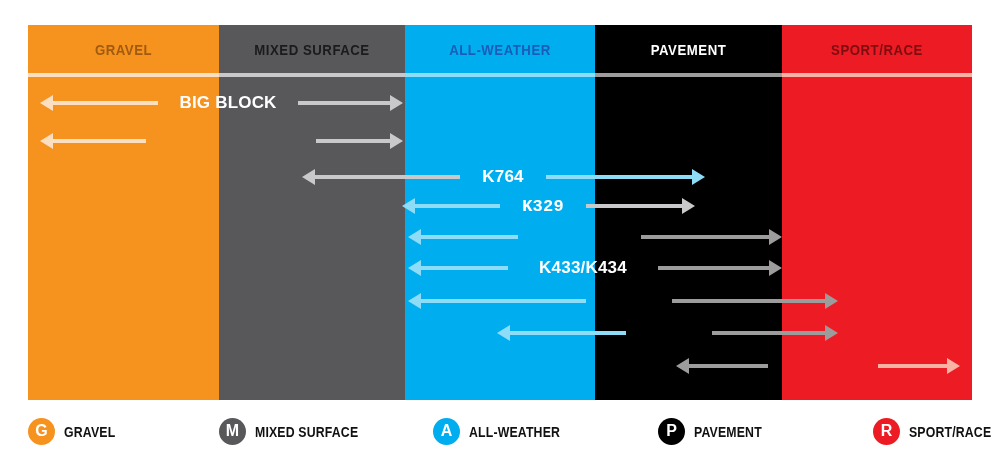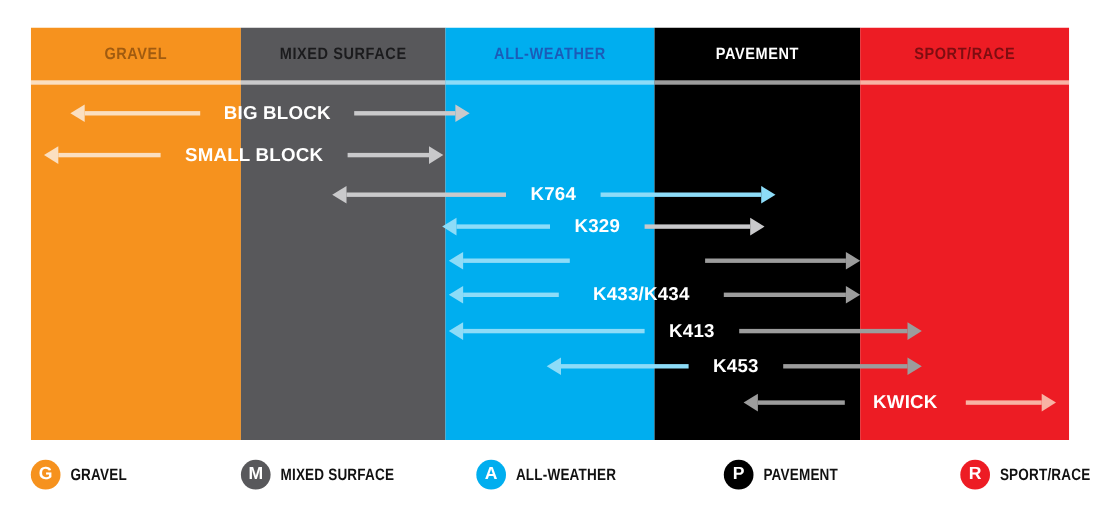--- a/index.html
+++ b/index.html
@@ -58,81 +58,77 @@
         <div class="hseg" style="left: 754px; width: 190px; background: rgb(248, 179, 164);"></div>
       </div>
     <div id="hdrs">
         <div class="hdr" style="left: 0px; width: 191px; color: rgb(160, 91, 16);">GRAVEL</div>
         <div class="hdr" style="left: 191px; width: 186px; color: rgb(27, 27, 29);">MIXED SURFACE</div>
         <div class="hdr" style="left: 377px; width: 190px; color: rgb(27, 92, 184);">ALL-WEATHER</div>
         <div class="hdr" style="left: 567px; width: 187px; color: rgb(255, 255, 255);">PAVEMENT</div>
         <div class="hdr" style="left: 754px; width: 190px; color: rgb(126, 13, 17);">SPORT/RACE</div>
       </div>
     <div id="rows">
-        <div class="row" style="top: 65px; margin-left: 24px;">
+        <div class="row" style="top: 65px;">
           <div class="head l" style="left: 12px; border-right-color: rgb(251, 223, 192);"></div>
           <div class="shaft" style="background: rgb(251, 223, 192); left: 25px; width: 105px;"></div>
           <div class="head r" style="left: 362px; border-left-color: rgb(201, 201, 203);"></div>
           <div class="shaft" style="background: rgb(201, 201, 203); left: 270px; width: 92px;"></div>
           <div class="rlabel" style="left: 130px; width: 140px;">BIG BLOCK</div>
         </div>
         <div class="row" style="top: 103px;">
           <div class="head l" style="left: 12px; border-right-color: rgb(251, 223, 192);"></div>
           <div class="shaft" style="background: rgb(251, 223, 192); left: 25px; width: 93px;"></div>
           <div class="head r" style="left: 362px; border-left-color: rgb(201, 201, 203);"></div>
           <div class="shaft" style="background: rgb(201, 201, 203); left: 288px; width: 74px;"></div>
-          <div class="rlabel" style="left: 118px; width: 170px;">SMALL BLOCK</div>
         </div>
         <div class="row" style="top: 139px;">
           <div class="head l" style="left: 274px; border-right-color: rgb(201, 201, 203);"></div>
           <div class="shaft" style="background: rgb(201, 201, 203); left: 287px; width: 145px;"></div>
           <div class="head r" style="left: 664px; border-left-color: rgb(141, 220, 248);"></div>
           <div class="shaft" style="background: rgb(141, 220, 248); left: 518px; width: 146px;"></div>
           <div class="rlabel" style="left: 432px; width: 86px;">K764</div>
         </div>
         <div class="row" style="top: 168px;">
           <div class="head l" style="left: 374px; border-right-color: rgb(141, 220, 248);"></div>
           <div class="shaft" style="background: rgb(141, 220, 248); left: 387px; width: 85px;"></div>
           <div class="head r" style="left: 654px; border-left-color: rgb(201, 201, 203);"></div>
           <div class="shaft" style="background: rgb(201, 201, 203); left: 558px; width: 96px;"></div>
-          <div class="rlabel" style="left: 472px; width: 86px;">K329</div>
+          <div class="rlabel" style="left: 472px; width: 86px; font-family: Liberation Mono, monospace;">K329</div>
         </div>
         <div class="row" style="top: 199px;">
           <div class="head l" style="left: 380px; border-right-color: rgb(141, 220, 248);"></div>
           <div class="shaft" style="background: rgb(141, 220, 248); left: 393px; width: 97px;"></div>
           <div class="head r" style="left: 741px; border-left-color: rgb(156, 156, 156);"></div>
           <div class="shaft" style="background: rgb(156, 156, 156); left: 613px; width: 128px;"></div>
         </div>
         <div class="row" style="top: 230px; text-align: right;">
           <div class="head l" style="left: 380px; border-right-color: rgb(141, 220, 248);"></div>
           <div class="shaft" style="background: rgb(141, 220, 248); left: 393px; width: 87px;"></div>
           <div class="head r" style="left: 741px; border-left-color: rgb(156, 156, 156);"></div>
           <div class="shaft" style="background: rgb(156, 156, 156); left: 630px; width: 111px;"></div>
           <div class="rlabel" style="left: 480px; width: 150px;">K433/K434</div>
         </div>
         <div class="row" style="top: 263px;">
           <div class="head l" style="left: 380px; border-right-color: rgb(141, 220, 248);"></div>
           <div class="shaft" style="background: rgb(141, 220, 248); left: 393px; width: 165px;"></div>
           <div class="head r" style="left: 797px; border-left-color: rgb(156, 156, 156);"></div>
           <div class="shaft" style="background: rgb(156, 156, 156); left: 644px; width: 153px;"></div>
-          <div class="rlabel" style="left: 558px; width: 86px;">K413</div>
         </div>
         <div class="row" style="top: 295px;">
           <div class="head l" style="left: 469px; border-right-color: rgb(141, 220, 248);"></div>
           <div class="shaft" style="background: rgb(141, 220, 248); left: 482px; width: 116px;"></div>
           <div class="head r" style="left: 797px; border-left-color: rgb(156, 156, 156);"></div>
           <div class="shaft" style="background: rgb(156, 156, 156); left: 684px; width: 113px;"></div>
-          <div class="rlabel" style="left: 598px; width: 86px;">K453</div>
         </div>
         <div class="row" style="top: 328px;">
           <div class="head l" style="left: 648px; border-right-color: rgb(156, 156, 156);"></div>
           <div class="shaft" style="background: rgb(156, 156, 156); left: 661px; width: 79px;"></div>
           <div class="head r" style="left: 919px; border-left-color: rgb(248, 179, 164);"></div>
           <div class="shaft" style="background: rgb(248, 179, 164); left: 850px; width: 69px;"></div>
-          <div class="rlabel" style="left: 740px; width: 110px;">KWICK</div>
         </div>
       </div>
   </div>
 
   <div id="legend">
       <div class="lg" style="left: 0px;">
         <div class="lgdot" style="background: rgb(246, 146, 30);">G</div>
         <div class="lgtxt">GRAVEL</div>
       </div>
       <div class="lg" style="left: 191px;">

